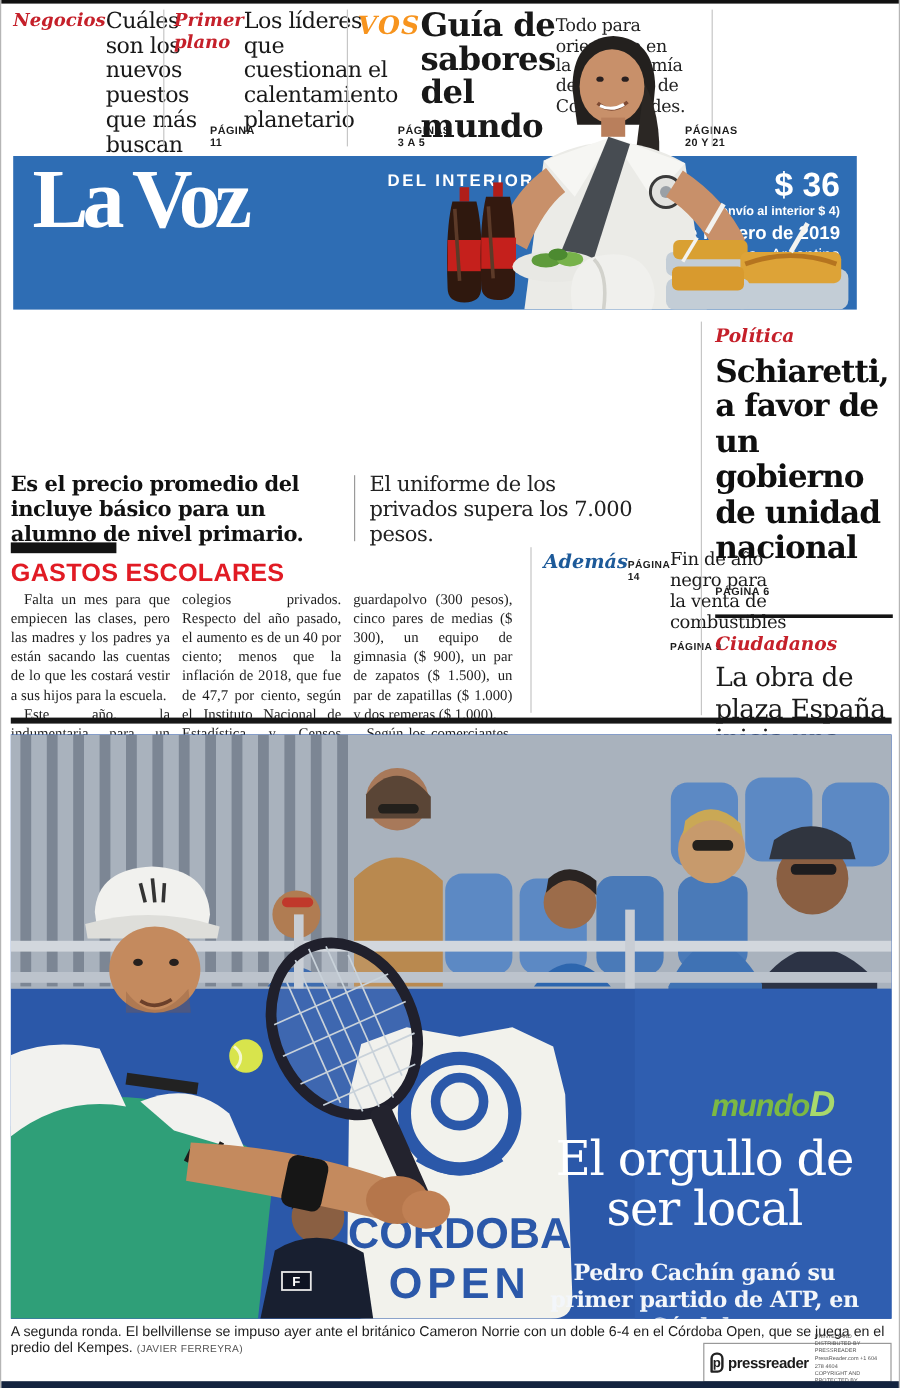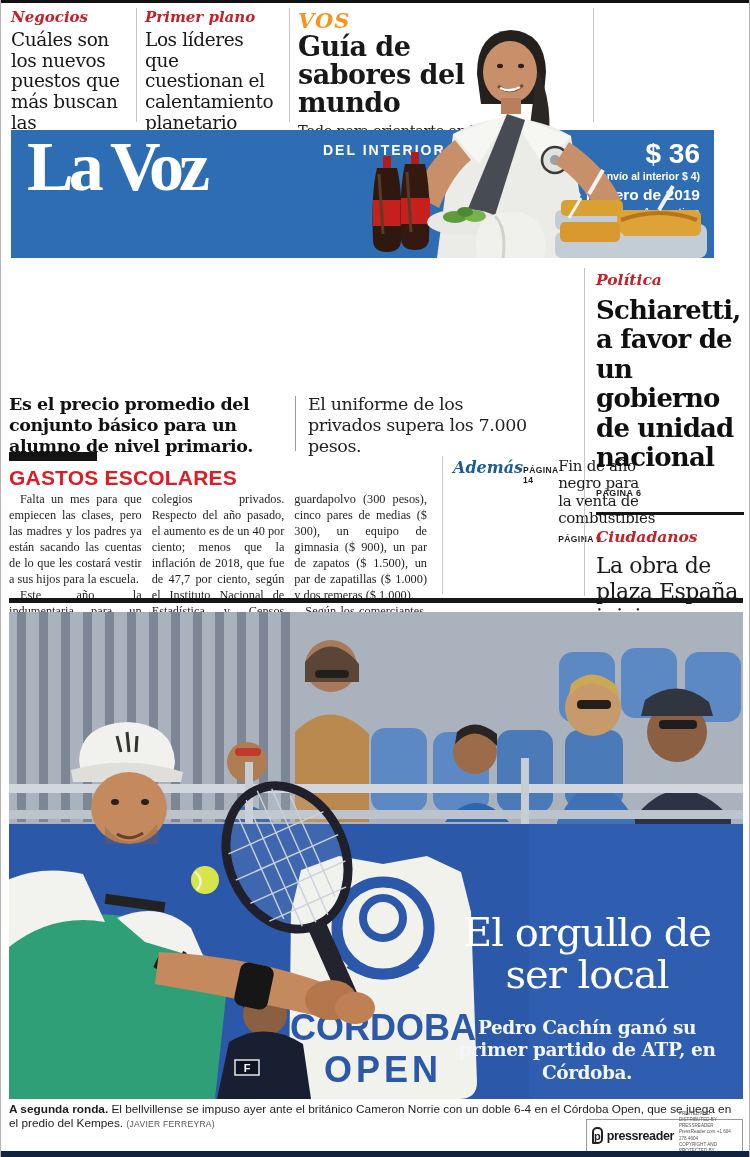--- a/index.html
+++ b/index.html
@@ -10,21 +10,21 @@
     font-family:"Liberation Serif", serif;
     border-left:1px solid #b5b5b5; border-right:1px solid #b5b5b5;
   }
   .abs { position:absolute; }
 
   
   #top-border { left:0; top:0; width:750px; height:3px; background:#111; }
 
   
   #teaser-row { left:8px; top:6px; width:734px; height:120px; display:flex; }
-  .tcol { display:flex; flex-direction:column; padding:2px 8px 2px 2px; }
+  .tcol { display:flex; flex-direction:row; padding:2px 8px 2px 2px; }
   .tdiv { width:1px; background:#c6c6c6; margin:2px 6px 4px 0; }
   .kicker { font-family:"DejaVu Serif", serif; font-style:italic; font-weight:bold;
             font-size:15px; color:#c5202a; margin-bottom:4px; }
   .kicker.orange { color:#f7941e; font-size:21px; letter-spacing:1px; margin-bottom:0; }
   .teaser-h { font-family:"DejaVu Serif", serif; font-size:18.5px; line-height:1.12;
               color:#181818; letter-spacing:-0.4px; }
   .teaser-h.big { font-weight:bold; font-size:27px; line-height:1.04; letter-spacing:-0.5px; }
   .teaser-sub { font-family:"DejaVu Serif", serif; font-size:14.5px; line-height:1.15;
                 color:#222; margin-top:6px; letter-spacing:-0.3px; }
   .page-ref { margin-top:auto; font-family:"Liberation Sans", sans-serif; font-weight:bold;
@@ -99,21 +99,21 @@
       font-style:italic; font-weight:bold; font-size:26px; letter-spacing:-1px; color:#7cb944; }
   #mundo-d .d { color:#a8d96c; font-size:30px; }
   #hero-h { font-family:"DejaVu Serif", serif; font-size:40px; line-height:1.04;
       letter-spacing:-1px; color:#ffffff; margin-top:8px; }
   #hero-sub { font-family:"DejaVu Serif", serif; font-weight:bold; font-size:18.5px;
       line-height:1.2; letter-spacing:-0.4px; color:#f3f6fa; margin-top:22px; }
 
   
   #caption { left:8px; top:1102px; width:734px; font-family:"Liberation Sans", sans-serif;
       font-size:11.8px; color:#1c1c1c; }
-  #caption b { font-weight:bold; }
+  #caption b { font-weight:normal; }
   #caption .credit { font-size:8.5px; color:#555; letter-spacing:0.3px; }
   #pr-box { left:585px; top:1119px; width:157px; height:33px; border:1px solid #999;
       background:#fff; display:flex; align-items:center; padding:0 5px; }
   #pr-mark { width:17px; height:17px; border:2px solid #222; border-radius:5px 5px 5px 1px;
       display:flex; align-items:center; justify-content:center;
       font-family:"Liberation Sans", sans-serif; font-weight:bold; font-size:11px; color:#222; }
   #pr-word { font-family:"Liberation Sans", sans-serif; font-weight:bold; font-size:12.5px;
       color:#1a1a1a; margin-left:4px; letter-spacing:-0.4px; }
   #pr-info { margin-left:5px; font-family:"Liberation Sans", sans-serif; font-size:4.6px;
       color:#555; line-height:1.35; text-align:left; }
@@ -215,21 +215,21 @@
       <rect x="196" y="218" width="70" height="26" rx="7" fill="#c3cdd6"></rect>
       <rect x="201" y="208" width="60" height="20" rx="5" fill="#d89a2e"></rect>
       <path d="M230 180 L244 156" stroke="#f3f3f0" stroke-width="4"></path>
       <path d="M300 196 L314 172" stroke="#f3f3f0" stroke-width="4"></path>
       <path d="M210 204 L222 184" stroke="#f3f3f0" stroke-width="3"></path>
     </g>
   </svg>
 
 
   <div class="abs" id="deck-row">
-    <div id="deck-bold">Es el precio promedio del conjunto básico para un alumno de nivel primario.</div>
+    <div id="deck-bold">Es el precio promedio del incluye básico para un alumno de nivel primario.</div>
     <div id="deck-divider"></div>
     <div id="deck-light">El uniforme de los privados supera los 7.000 pesos.</div>
   </div>
 
   <div class="abs" id="section-bar"></div>
   <div class="abs" id="section-label">GASTOS ESCOLARES</div>
 
   <div class="abs" id="article-cols">
     <div class="bodycol">
       <p class="ind">Falta un mes para que empiecen las clases, pero las madres y los padres ya están sacando las cuentas de lo que les costará vestir a sus hijos para la escuela.</p>
@@ -404,20 +404,21 @@
           </g>
 
         <path d="M150 340 Q240 344 318 372 L308 404 Q230 386 146 372 Z" fill="#c48a5e"></path>
         <rect x="228" y="352" width="34" height="44" rx="8" fill="#161616" transform="rotate(12 245 374)"></rect>
         <ellipse cx="322" cy="388" rx="26" ry="20" fill="#b5764b"></ellipse>
         <ellipse cx="346" cy="396" rx="20" ry="16" fill="#c08054"></ellipse>
       </g>
     </svg>
 
     <div id="hero-overlay">
+      <div id="mundo-d"><span>mundo</span><span class="d">D</span></div>
       <div id="hero-h">El orgullo de ser local</div>
       <div id="hero-sub">Pedro Cachín ganó su primer partido de ATP, en Córdoba.</div>
 
     </div>
   </div>
 
   <div class="abs" id="caption">
     <b>A segunda ronda.</b><span> El bellvillense se impuso ayer ante el británico Cameron Norrie con un doble 6-4 en el Córdoba Open, que se juega en el predio del Kempes. </span><span class="credit">(JAVIER FERREYRA)</span>
   </div>
 

